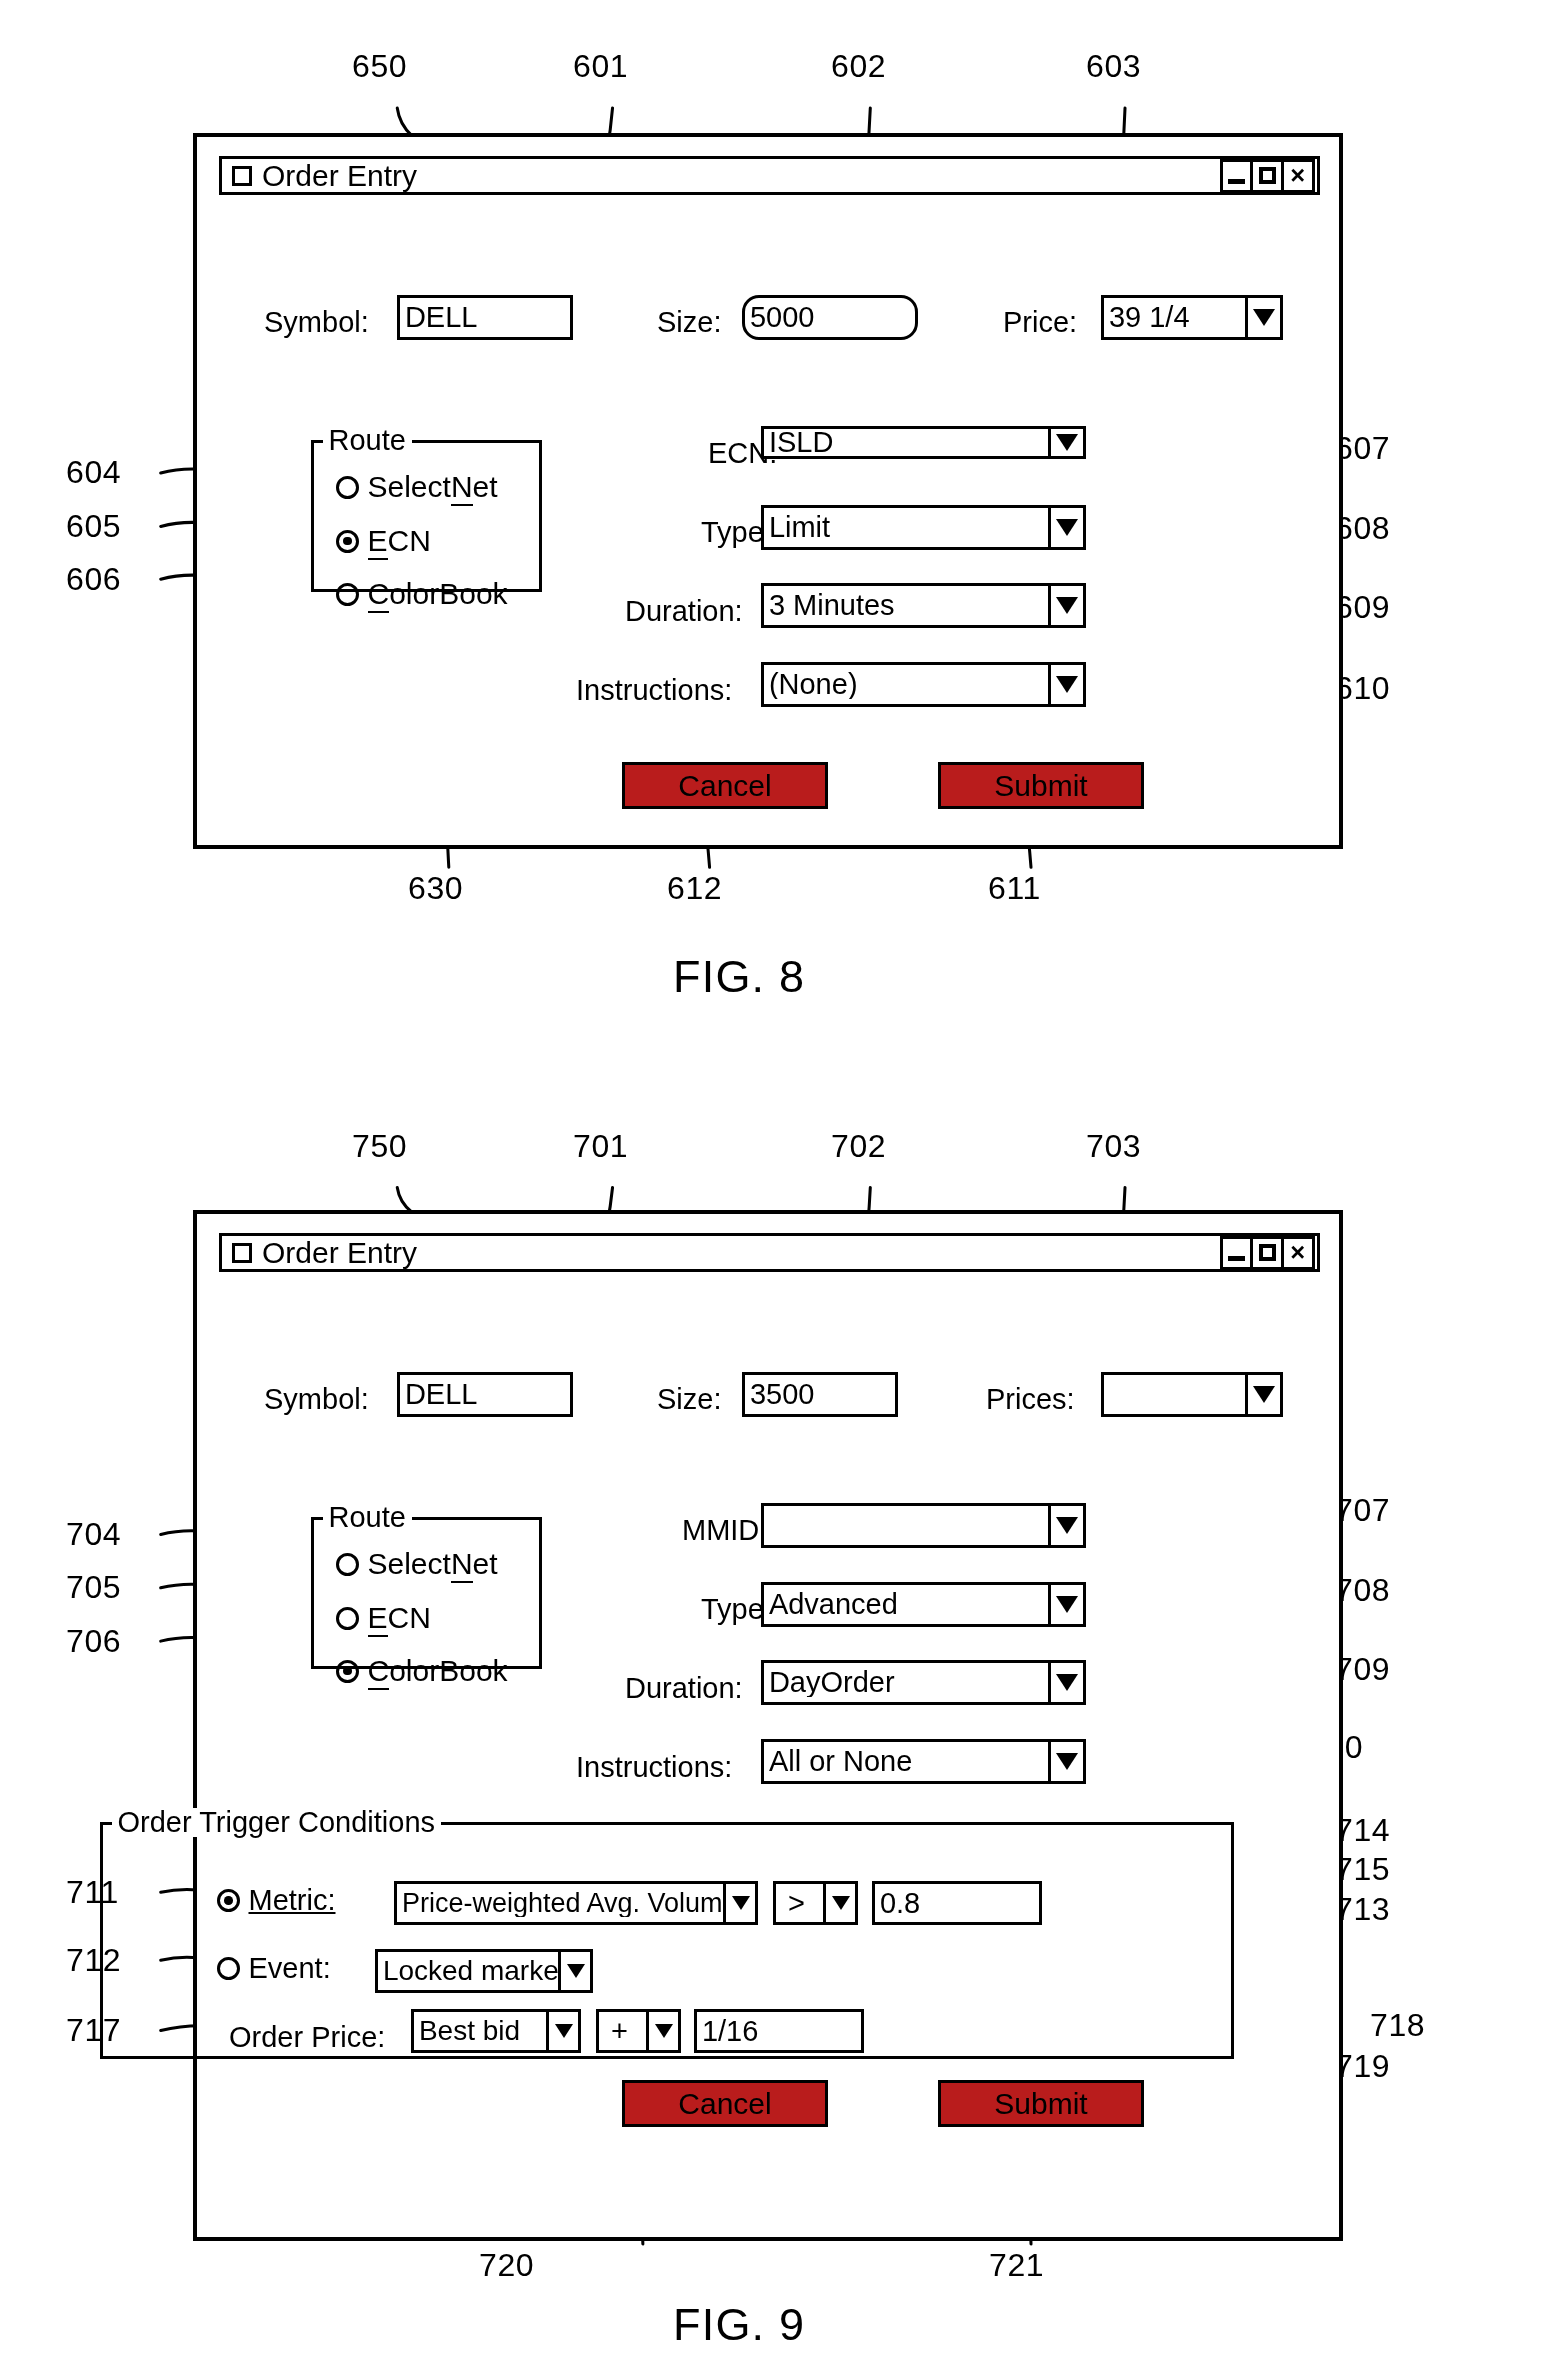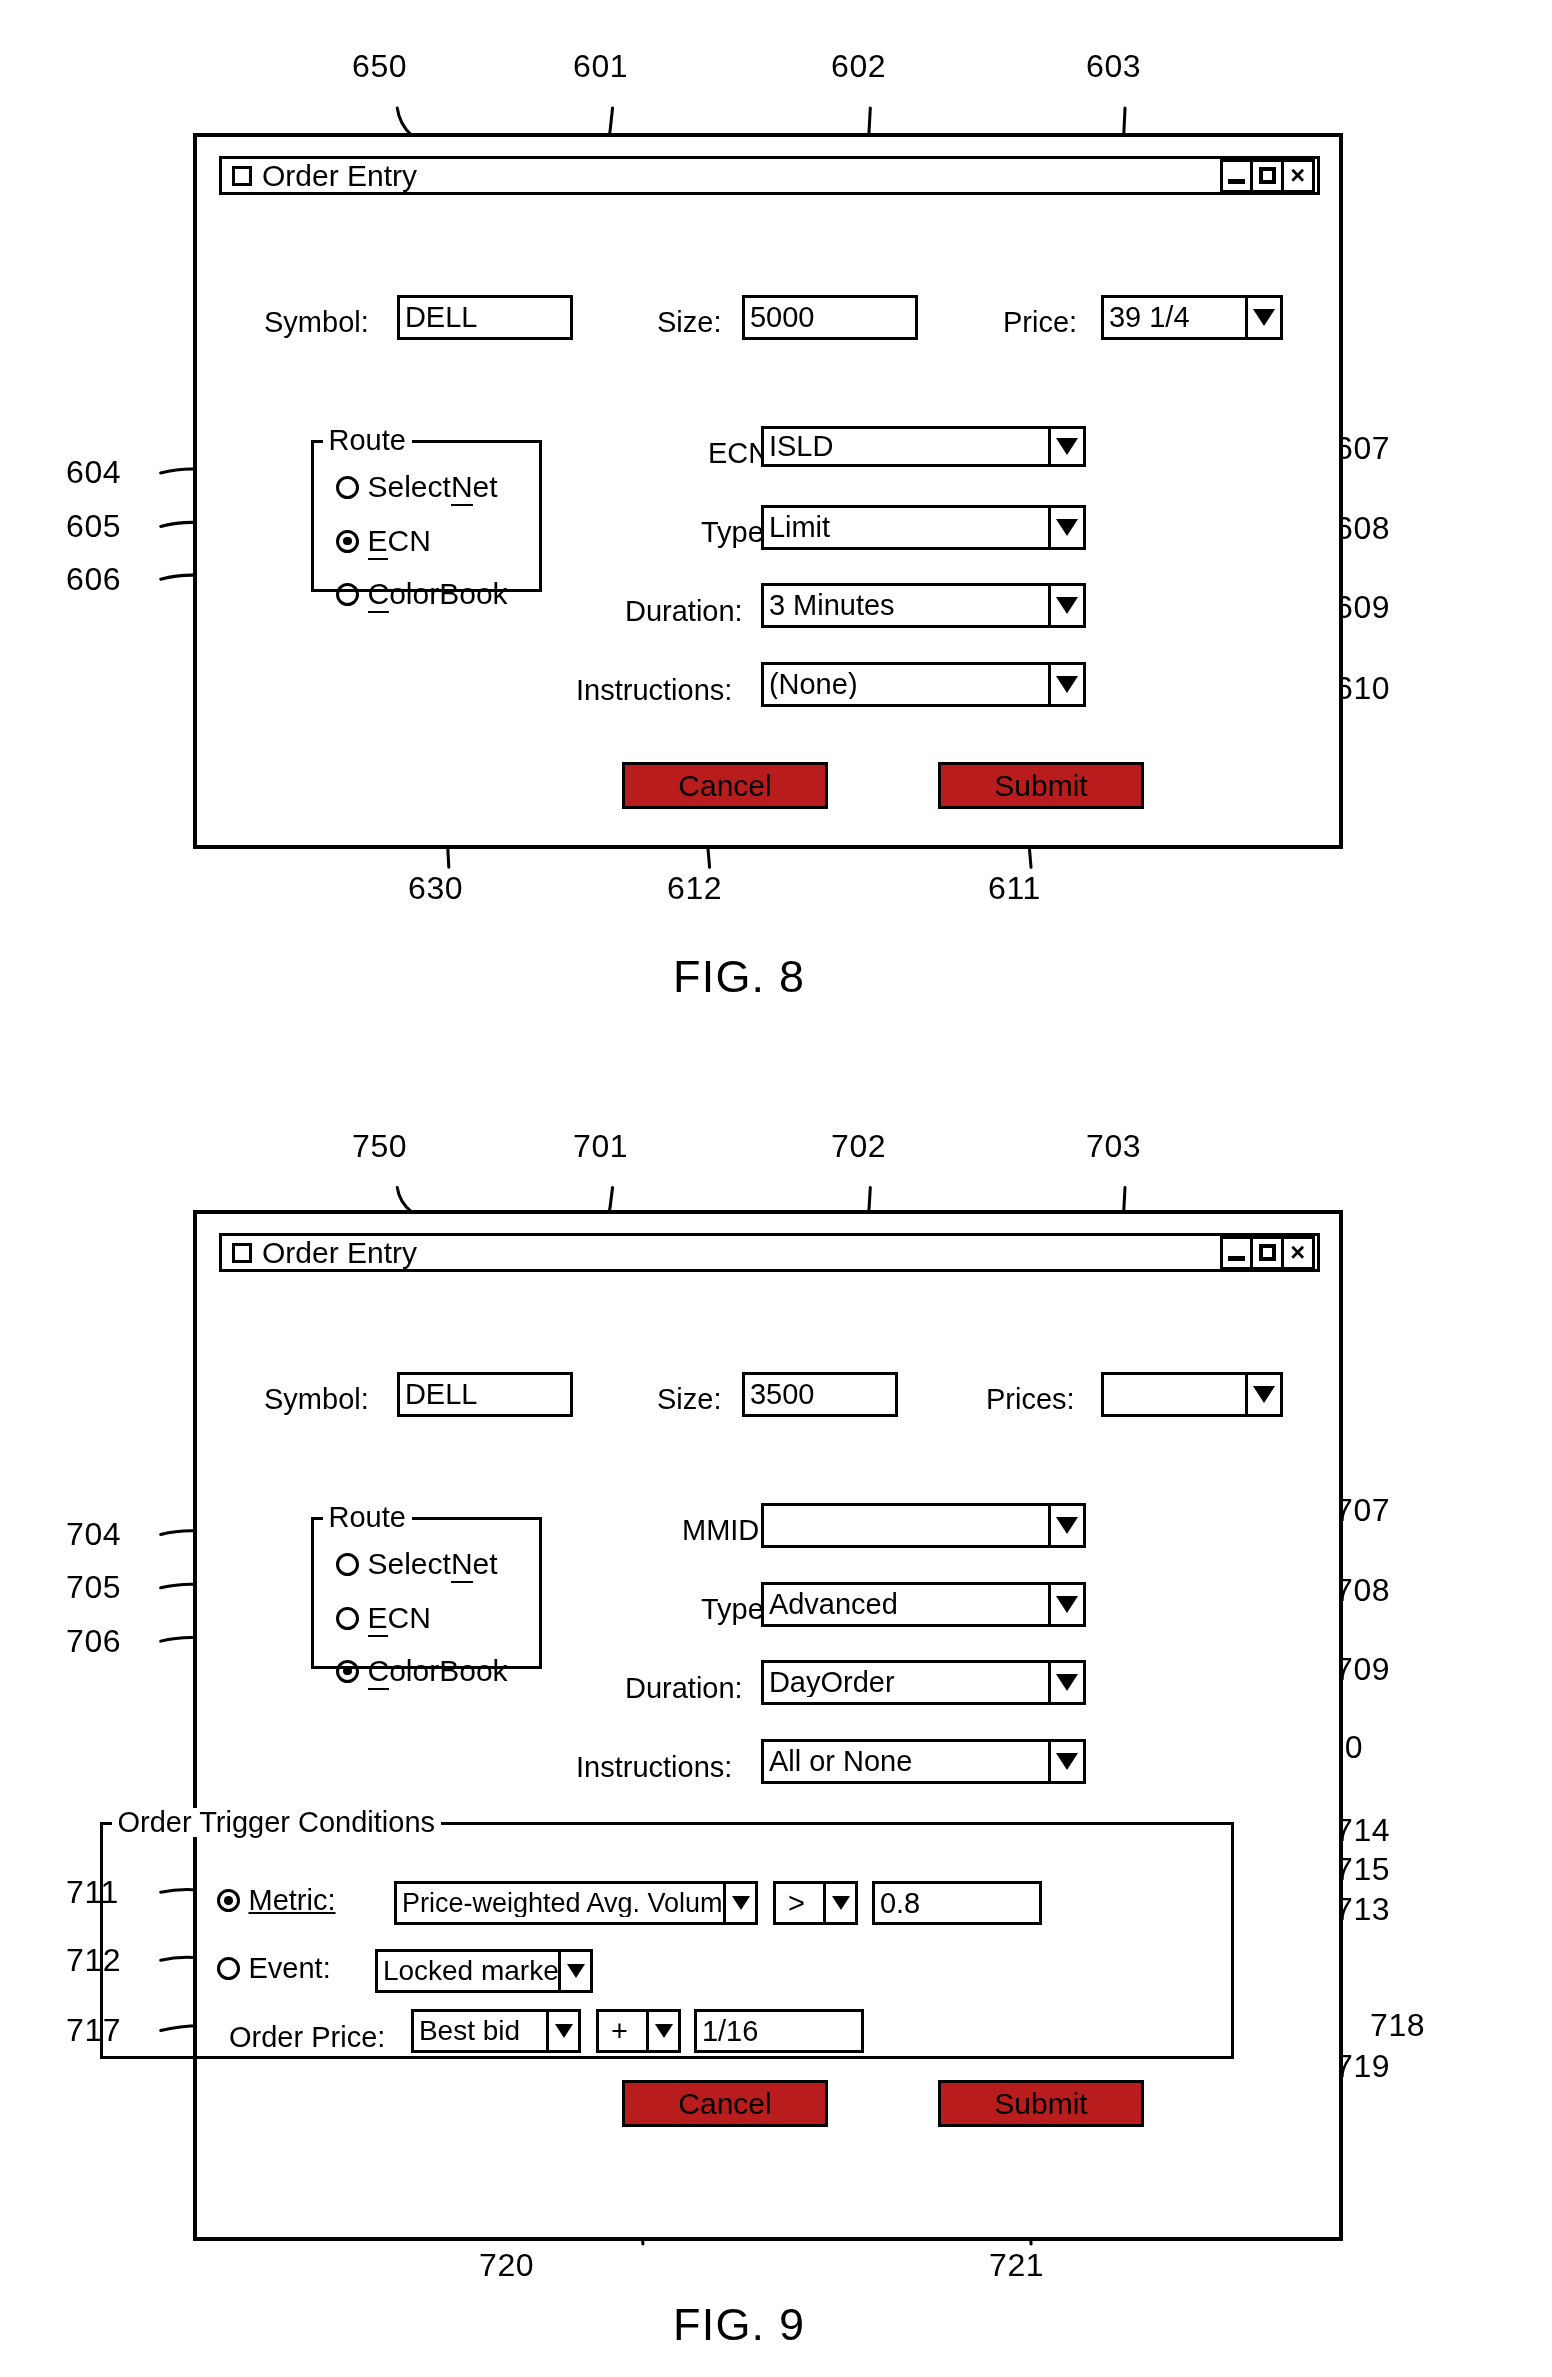--- a/index.html
+++ b/index.html
@@ -271,21 +271,21 @@
         <div class="x-glyph">×</div>
       </div>
     </div>
 
     <div class="lbl" style="left:67px; top:171px;">Symbol:</div>
     <div class="field" style="left:200px; top:158px; width:176px; height:45px;">
       <div class="val">DELL</div>
     </div>
 
     <div class="lbl" style="left:460px; top:171px;">Size:</div>
-    <div class="field" style="left:545px; top:158px; width:176px; height:45px;">
+    <div class="field" style="left:545px; top:158px; width:176px; height:45px;border-radius:17px;">
       <div class="val">5000</div>
     </div>
 
     <div class="lbl" style="left:806px; top:171px;">Price:</div>
     <div class="field dd" style="left:904px; top:158px; width:182px; height:45px;">
       <div class="val">39 1/4</div>
       <div class="ddbtn">
         <div class="caret"></div>
       </div>
     </div>
@@ -303,21 +303,21 @@
         <span class="radio-label"><span></span><span class="mn">E</span><span>CN</span></span>
       </div>
 
       <div class="radio-row" style="left:22px; top:136px;">
         <span class="radio"></span>
         <span class="radio-label"><span></span><span class="mn">C</span><span>olorBook</span></span>
       </div>
     </div>
 
     <div class="lbl" style="left:511px; top:302px;">ECN:</div>
-    <div class="field dd" style="left:564px; top:289px; width:325px; height:41px;">
+    <div class="field dd" style="left:564px; top:289px; width:325px; height:33px;">
       <div class="val">ISLD</div>
       <div class="ddbtn">
         <div class="caret"></div>
       </div>
     </div>
 
     <div class="lbl" style="left:504px; top:381px;">Type:</div>
     <div class="field dd" style="left:564px; top:368px; width:325px; height:45px;">
       <div class="val">Limit</div>
       <div class="ddbtn">

